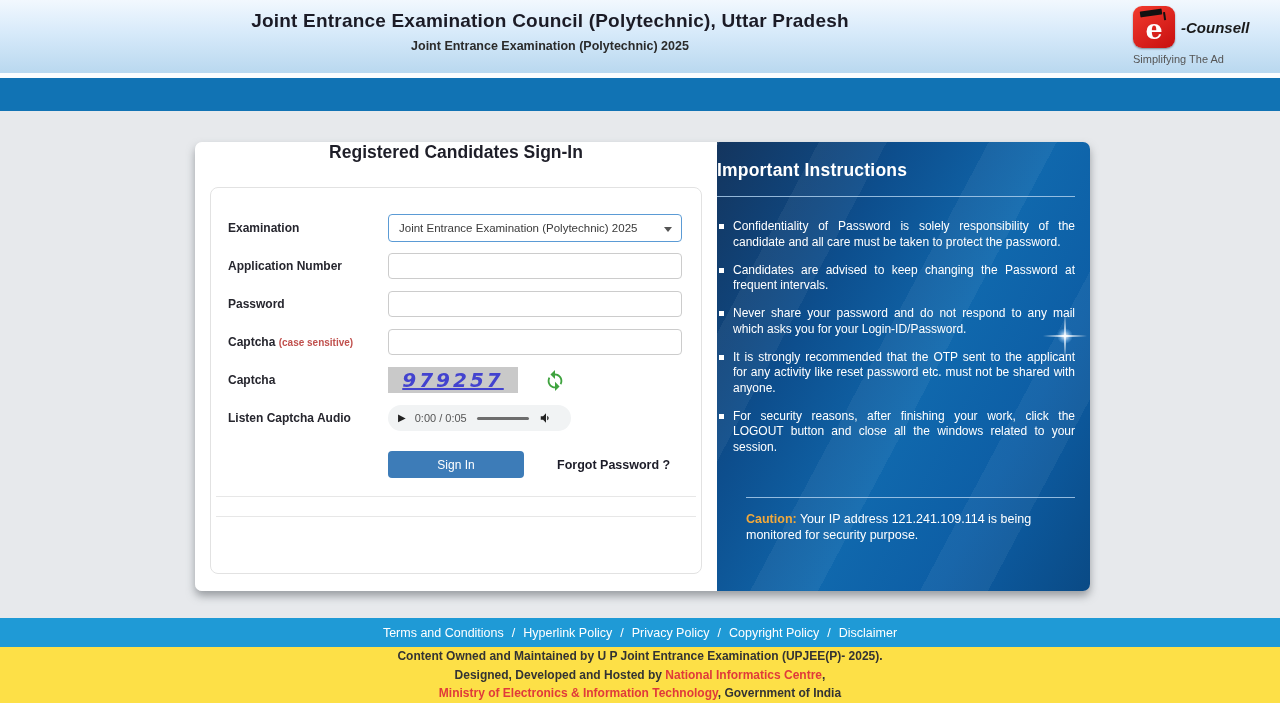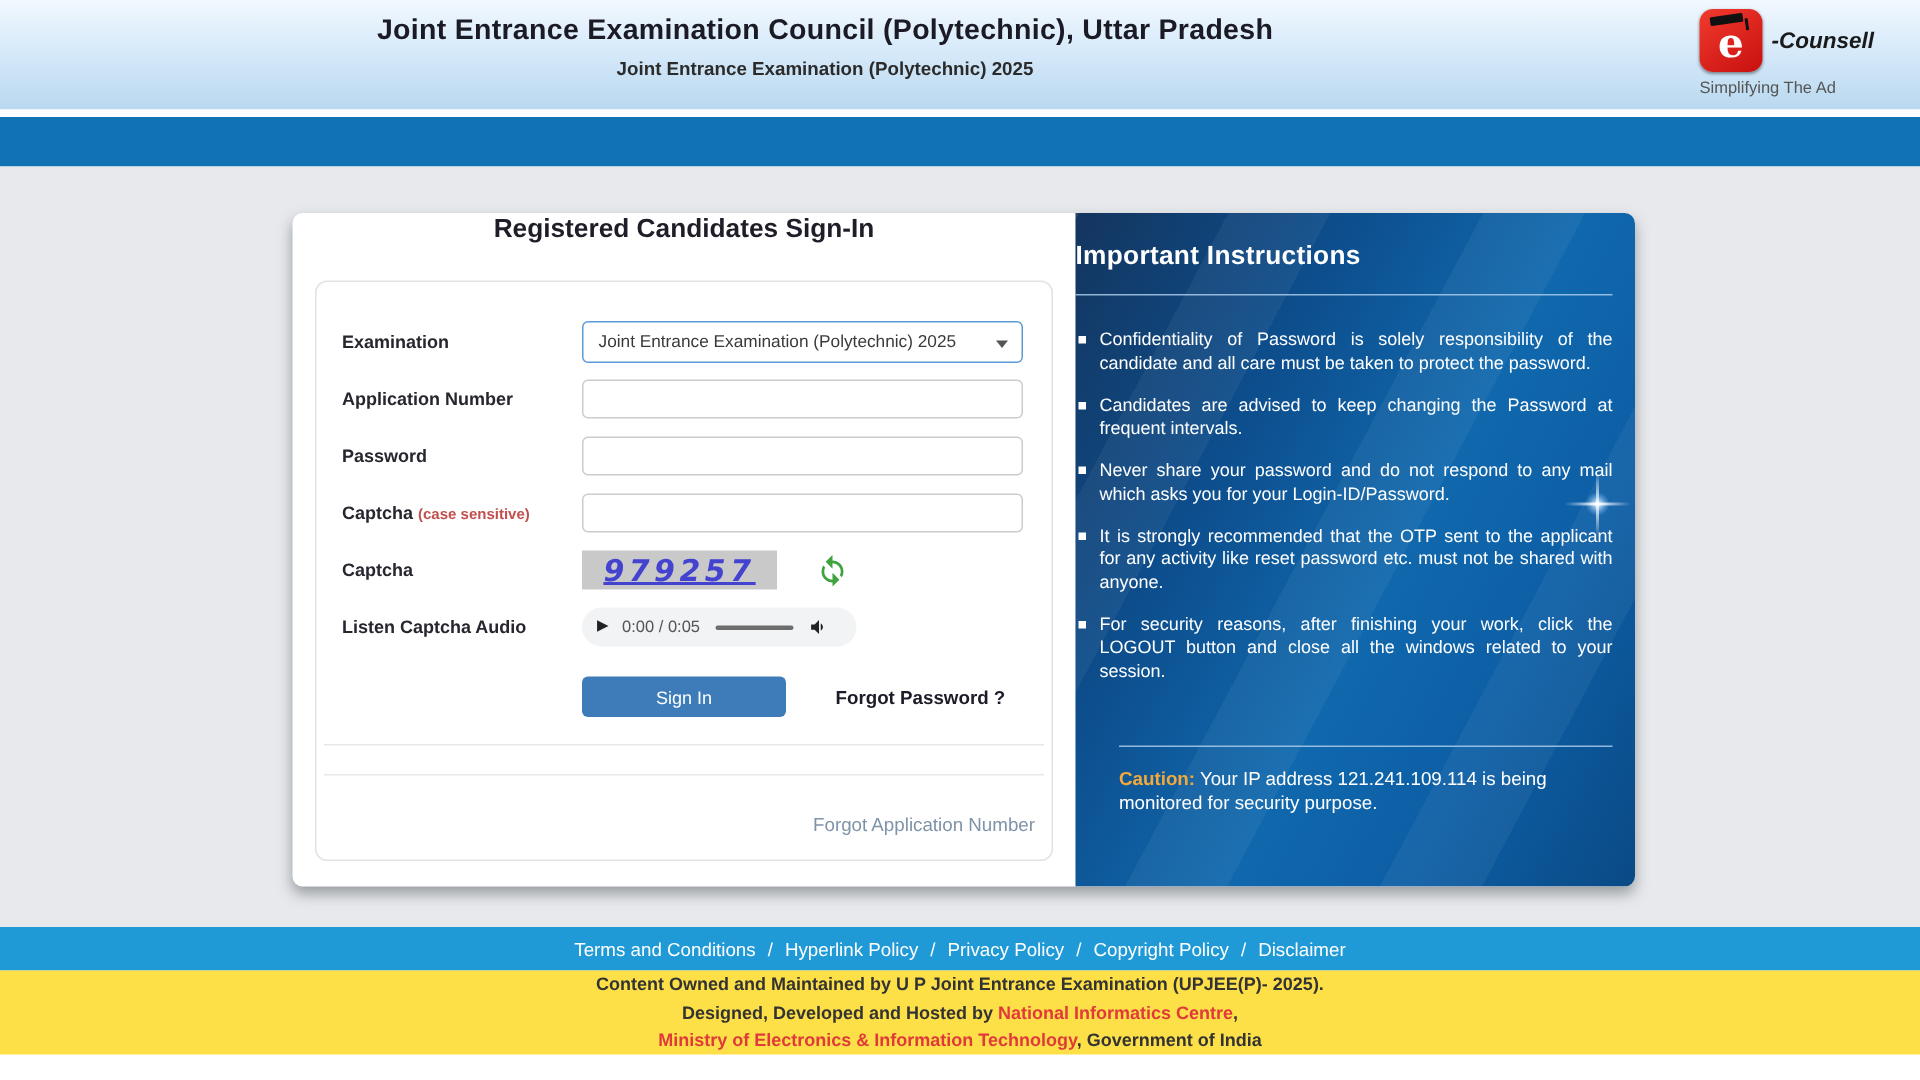--- a/index.html
+++ b/index.html
@@ -203,23 +203,20 @@
           </div>
 
           <div class="button-row">
             <button class="signin-btn">Sign In</button>
             <span class="forgot-password">Forgot Password ?</span>
           </div>
 
           <hr class="divider div1">
           <hr class="divider div2">
 
-          <div class="forgot-app-row">
-            <a class="forgot-app-link">Forgot Application Number</a>
-          </div>
 
         </div>
       </div>
     </div>
 
     <div class="instructions-panel">
       <div class="sparkle">
           <span class="glow"></span>
         </div>
       <div class="inst-inner">

